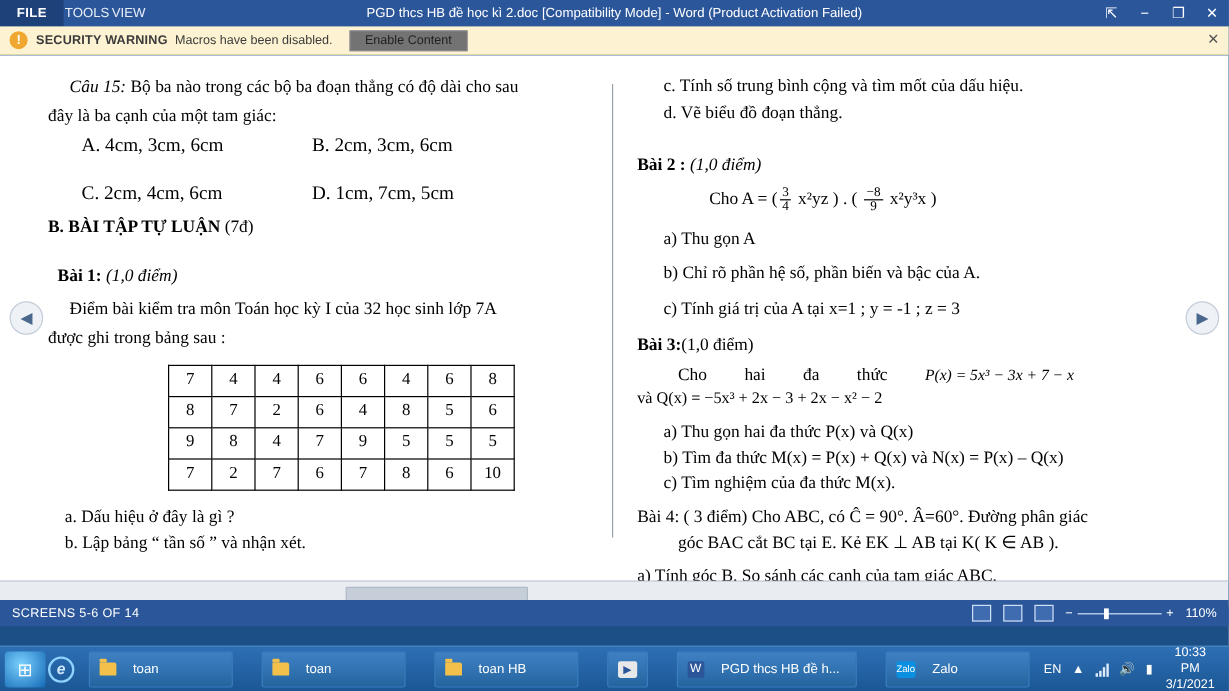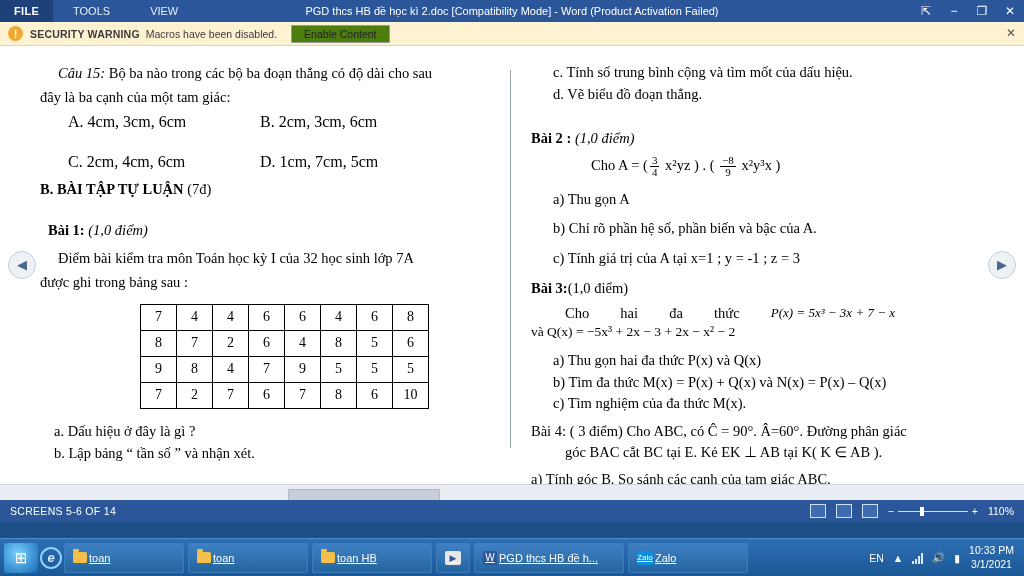--- a/index.html
+++ b/index.html
@@ -16,21 +16,21 @@
     height:22px; background:#2b579a; color:#fff;
     display:flex; align-items:stretch; font-size:11px;
     position:relative;
   }
   .file-tab {
     background:#1e417a; color:#fff; padding:0 14px;
     display:flex; align-items:center; font-size:11px; font-weight:bold;
     letter-spacing:.3px;
   }
   .menu-item {
-    padding:0 20px; display:flex; align-items:center; color:#e8eef8;
+    padding:0 1px; display:flex; align-items:center; color:#e8eef8;
     font-size:11px;
   }
   .title-text {
     position:absolute; left:0; right:0; top:0; bottom:0;
     display:flex; align-items:center; justify-content:center;
     font-size:11px; color:#fff; pointer-events:none;
   }
   .win-btns { margin-left:auto; display:flex; align-items:center; z-index:2; }
   .win-btn {
     width:28px; height:22px; display:flex; align-items:center; justify-content:center;
@@ -44,21 +44,21 @@
     position:relative;
   }
   .warn-icon {
     width:15px; height:15px; border-radius:50%;
     background:#f0a830; color:#fff; font-size:11px; font-weight:bold;
     display:flex; align-items:center; justify-content:center; margin-right:7px;
   }
   .warn-label { font-weight:bold; letter-spacing:.2px; margin-right:6px; font-size:10.5px;}
   .warn-text { margin-right:14px; font-size:10.5px; }
   .enable-btn {
-    border:1px solid #9a9a9a; background:#4d7c0f; font-size:10.5px;
+    border:1px solid #9a9a9a; background:#737373; font-size:10.5px;
     padding:2px 12px; border-radius:1px; color:#222;
   }
   .warn-close { position:absolute; right:8px; top:4px; font-size:12px; color:#555; }
 
   
   .docarea {
     position:absolute; top:46px; left:0; right:0; bottom:70px;
     background:#1f5490;
     overflow:hidden;
   }
@@ -161,24 +161,24 @@
     display:flex; align-items:center; padding:0 4px;
     border-top:1px solid #4d8ec9;
   }
   .start {
     width:34px; height:30px; border-radius:3px;
     background:radial-gradient(circle at 40% 35%, #7bd1ff, #1268b3);
     display:flex; align-items:center; justify-content:center; margin-right:2px;
     color:#fff; font-size:15px;
   }
   .tb-item {
-    height:30px; min-width:120px; margin:0 2px; border:1px solid #3b7fc0;
+    height:30px; min-width:120px; margin:0 12px; border:1px solid #3b7fc0;
     background:linear-gradient(#3f80c4,#24659f);
-    border-radius:2px; display:flex; align-items:center; gap:2px;
-    padding:0 8px; color:#fff; font-size:11px;text-decoration:underline;
+    border-radius:2px; display:flex; align-items:center; gap:14px;
+    padding:0 8px; color:#fff; font-size:11px;
   }
   .tb-item.small { min-width:34px; justify-content:center; }
   .folder-ic {
     width:14px; height:11px; background:#f3c14b; border-radius:1px 2px 1px 1px;
     position:relative; flex:none;
   }
   .folder-ic:before{
     content:""; position:absolute; top:-3px; left:0; width:6px; height:3px;
     background:#f3c14b; border-radius:1px;
   }

